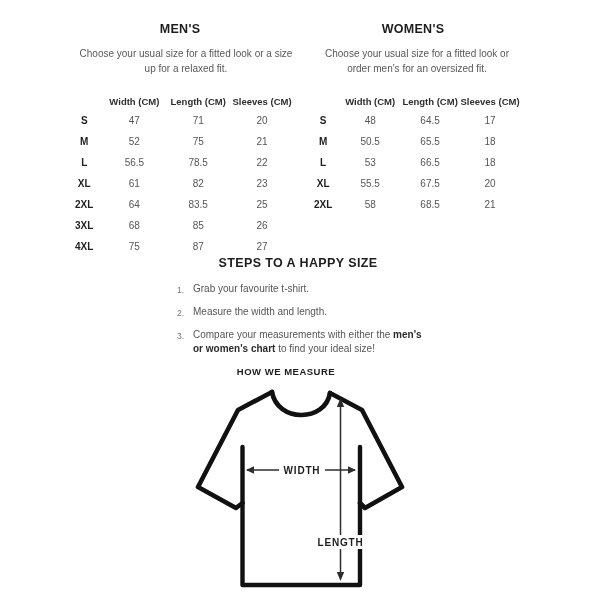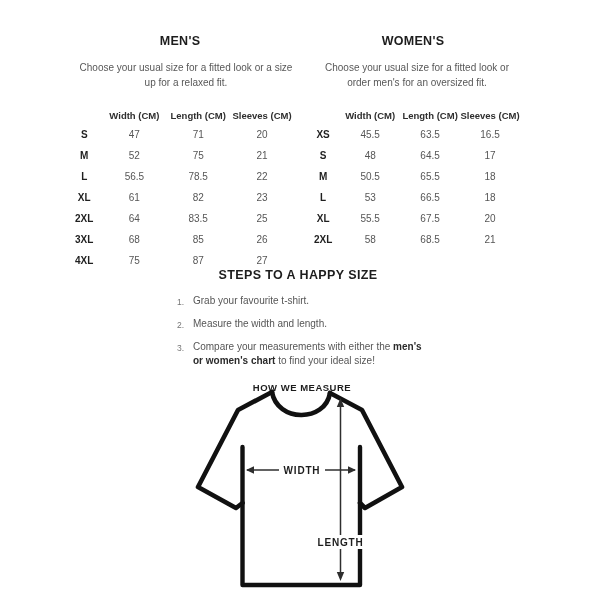--- a/index.html
+++ b/index.html
@@ -9,21 +9,21 @@
     font-family: "Liberation Sans", sans-serif;
     position: relative;
     overflow: hidden;
   }
   .col { position: absolute; top: 22px; }
   .col.mens   { left: 66px;  width: 228px; }
   .col.womens { left: 306px; width: 214px; }
 
   .section-title {
     font-size: 12.5px; font-weight: bold; color: #1d1d1d;
-    text-align: center; letter-spacing: .3px; margin: 12px;
+    text-align: center; letter-spacing: .3px; margin: 0;
   }
   .desc {
     margin: 10px 0 0 0; padding-left: 12px;
     font-size: 10px; color: #585858; line-height: 15px; text-align: center;
   }
   .col.womens .desc { padding-left: 8px; }
 
   table { width: 100%; border-collapse: collapse; margin-top: 16px; }
   col.c-size { width: 16%; }
   col.c-val  { width: 28%; }
@@ -48,21 +48,21 @@
   }
   .steps .num {
     flex: 0 0 10px; margin-right: 9px; text-align: right;
     font-size: 8.5px; color: #757575; padding-top: 1px;
   }
   .steps b { color: #2b2b2b; }
 
   .measure-title {
     position: absolute; top: 366px; left: 0; width: 572px;
     text-align: center; font-size: 9.5px; font-weight: bold;
-    color: #1d1d1d; letter-spacing: .5px; margin: 16px;
+    color: #1d1d1d; letter-spacing: .5px; margin: 0;
   }
   .tshirt-svg { position: absolute; left: 150px; top: 382px; }
   .svg-label {
     font-family: "Liberation Sans", sans-serif;
     font-size: 10px; font-weight: bold; letter-spacing: .8px; fill: #1d1d1d;
   }
 </style>
 </head>
 <body>
 
@@ -143,26 +143,20 @@
       </colgroup>
     <thead>
       <tr>
         <th></th>
         <th>Width (CM)</th>
         <th>Length (CM)</th>
         <th>Sleeves (CM)</th>
       </tr>
     </thead>
     <tbody>
-      <tr>
-          <td class="size">XS</td>
-          <td>45.5</td>
-          <td>63.5</td>
-          <td>16.5</td>
-        </tr>
       <tr>
           <td class="size">S</td>
           <td>48</td>
           <td>64.5</td>
           <td>17</td>
         </tr>
       <tr>
           <td class="size">M</td>
           <td>50.5</td>
           <td>65.5</td>

